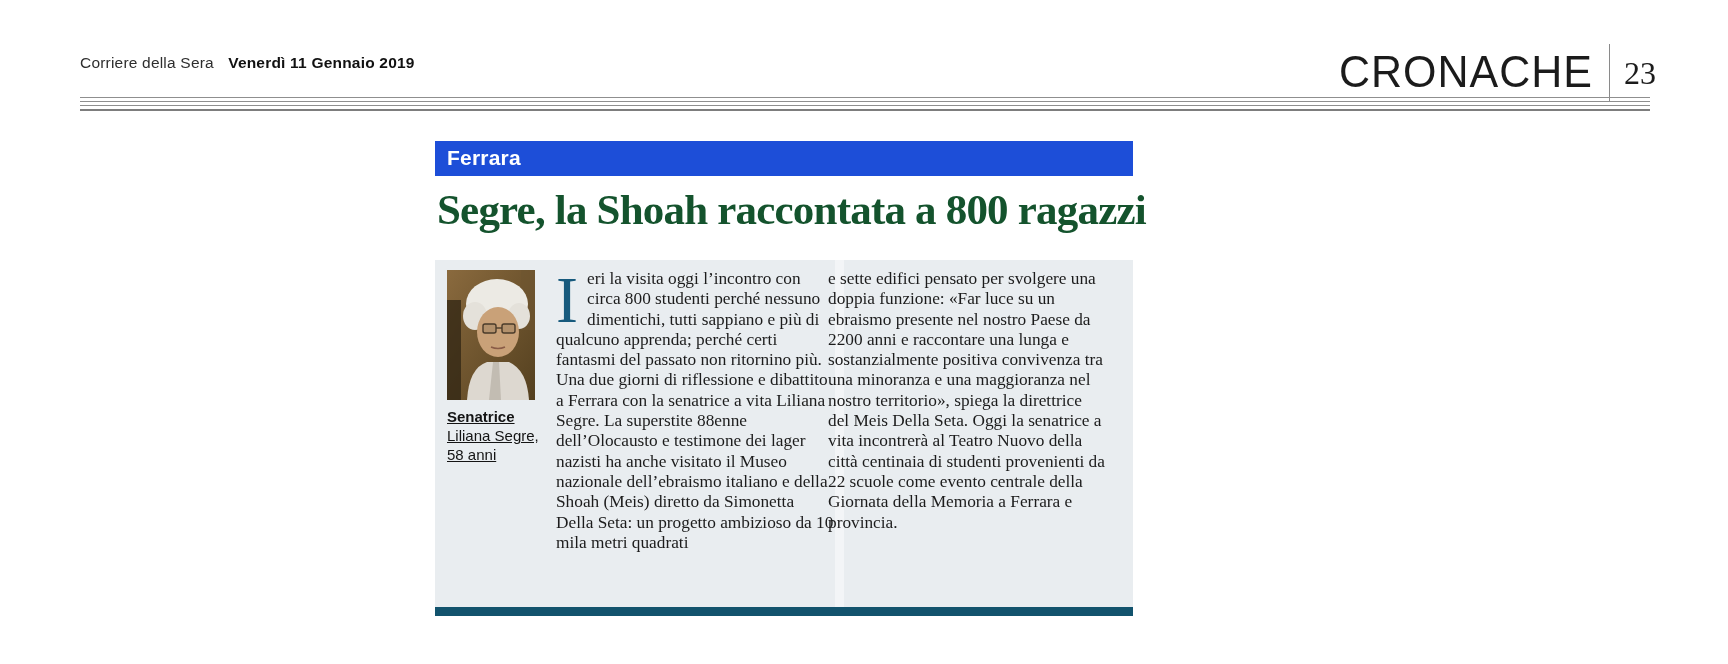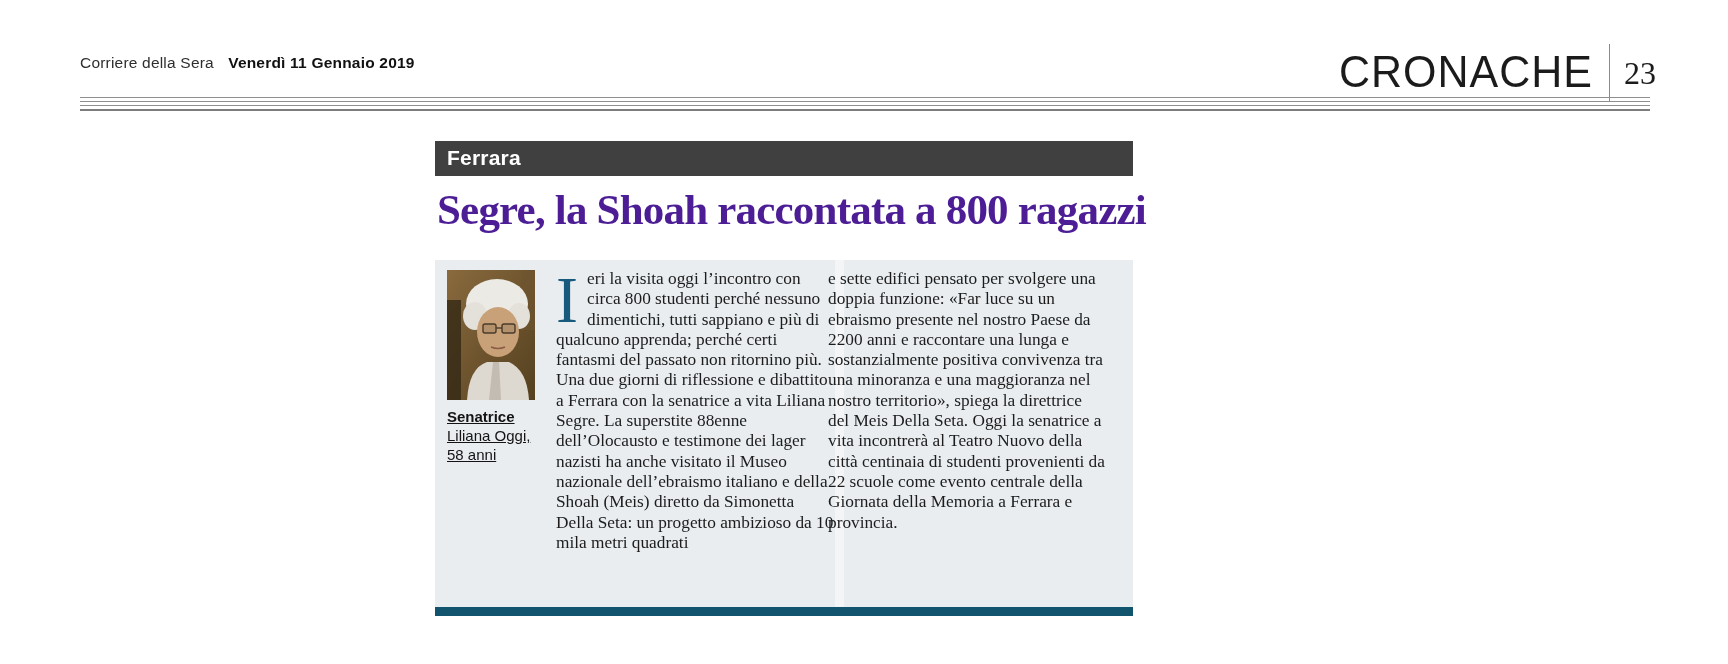--- a/index.html
+++ b/index.html
@@ -18,25 +18,25 @@
   .page-number { font-family:"Liberation Serif","DejaVu Serif",serif; font-size:32px; color:#1b1b1b; padding-top:3px; }
 
   
   .rules { position:absolute; left:80px; top:97px; width:1570px; }
   .rules .rline { background:#8f8f8f; height:1px; margin-bottom:3px; }
   .rules .rline:last-child { height:2px; margin-bottom:0; background:#7d7d7d; }
 
   
   .article { position:absolute; left:435px; top:141px; width:698px; height:475px; }
 
-  .kicker-bar { height:35px; background:#404040; color:#ffffff; font-size:21px; font-weight:700;
+  .kicker-bar { height:35px; background:#1d4ed8; color:#ffffff; font-size:21px; font-weight:700;
                 line-height:34px; padding-left:12px; letter-spacing:0.2px; }
 
   .headline { font-family:"Liberation Serif","DejaVu Serif",serif; font-weight:700; font-size:43px;
-              color:#4c1d95; margin-top:9px; margin-left:2px; letter-spacing:-0.8px; white-space:nowrap; }
+              color:#14532d; margin-top:9px; margin-left:2px; letter-spacing:-0.8px; white-space:nowrap; }
 
   .article-body { position:absolute; left:0; top:119px; width:698px; height:347px; background:#e9edf0; }
 
   .gutter { position:absolute; left:400px; top:0; width:9px; height:100%; background:#f3f5f7; }
 
   .photo { position:absolute; left:12px; top:10px; width:88px; height:130px; display:block; }
 
   .caption { position:absolute; left:12px; top:147px; width:115px; font-size:15px; line-height:19px; color:#141414;text-decoration:underline; }
   .caption .role { font-weight:700; }
 
@@ -107,21 +107,21 @@
       <line x1="49" y1="58" x2="55" y2="58" stroke="#4a3b2a" stroke-width="1.4"></line>
 
       <path d="M44 77 Q51 80 58 77" stroke="#8a5c47" stroke-width="1.6" fill="none"></path>
 
       <path d="M20 130 Q22 98 40 92 L62 92 Q80 100 82 130 Z" fill="#ddd8d0"></path>
       <path d="M46 92 L52 92 L54 130 L42 130 Z" fill="#c2bcb2"></path>
     </svg>
 
     <div class="caption">
       <div class="role">Senatrice</div>
-      <div>Liliana Oggi,</div>
+      <div>Liliana Segre,</div>
       <div>58 anni</div>
     </div>
 
     <div class="col col-1">
       <span class="dropcap">I</span><span>eri la visita oggi l’incontro con circa 800 studenti perché nessuno dimentichi, tutti sappiano e più di qualcuno apprenda; perché certi fantasmi del passato non ritornino più. Una due giorni di riflessione e dibattito a Ferrara con la senatrice a vita Liliana Segre. La superstite 88enne dell’Olocausto e testimone dei lager nazisti ha anche visitato il Museo nazionale dell’ebraismo italiano e della Shoah (Meis) diretto da Simonetta Della Seta: un progetto ambizioso da 10 mila metri quadrati</span>
     </div>
 
     <div class="col col-2">
       <span>e sette edifici pensato per svolgere una doppia funzione: «Far luce su un ebraismo presente nel nostro Paese da 2200 anni e raccontare una lunga e sostanzialmente positiva convivenza tra una minoranza e una maggioranza nel nostro territorio», spiega la direttrice del Meis Della Seta. Oggi la senatrice a vita incontrerà al Teatro Nuovo della città centinaia di studenti provenienti da 22 scuole come evento centrale della Giornata della Memoria a Ferrara e provincia.</span>
     </div>

